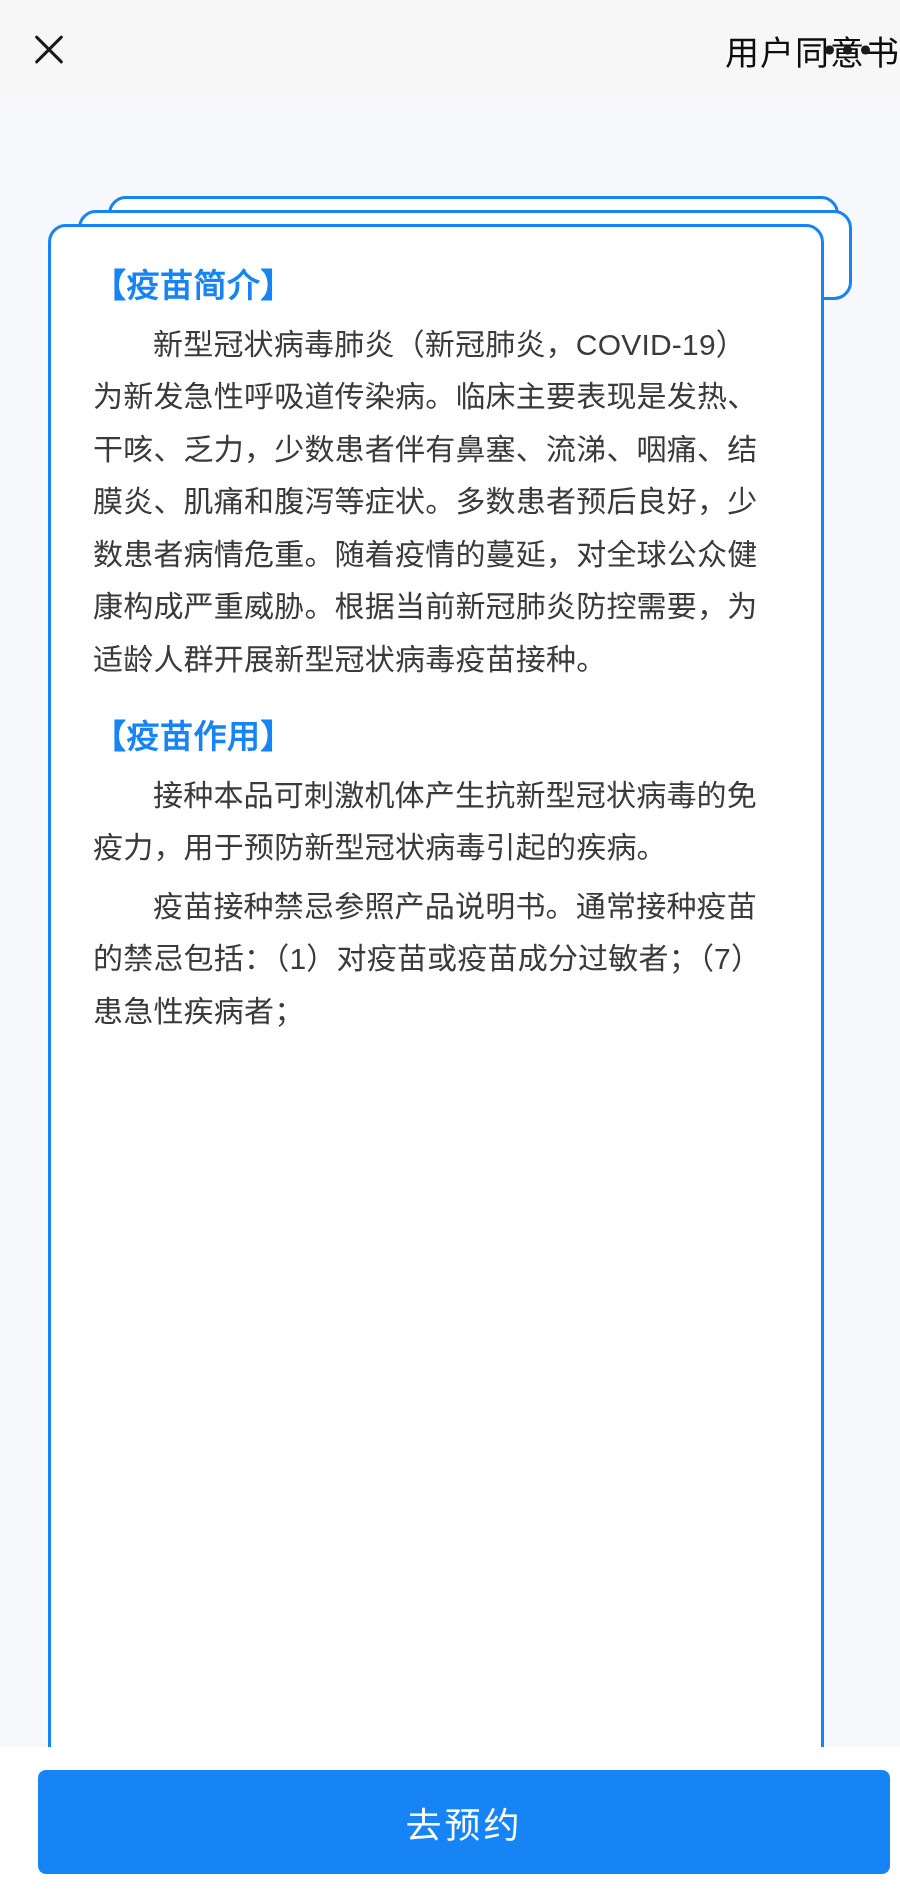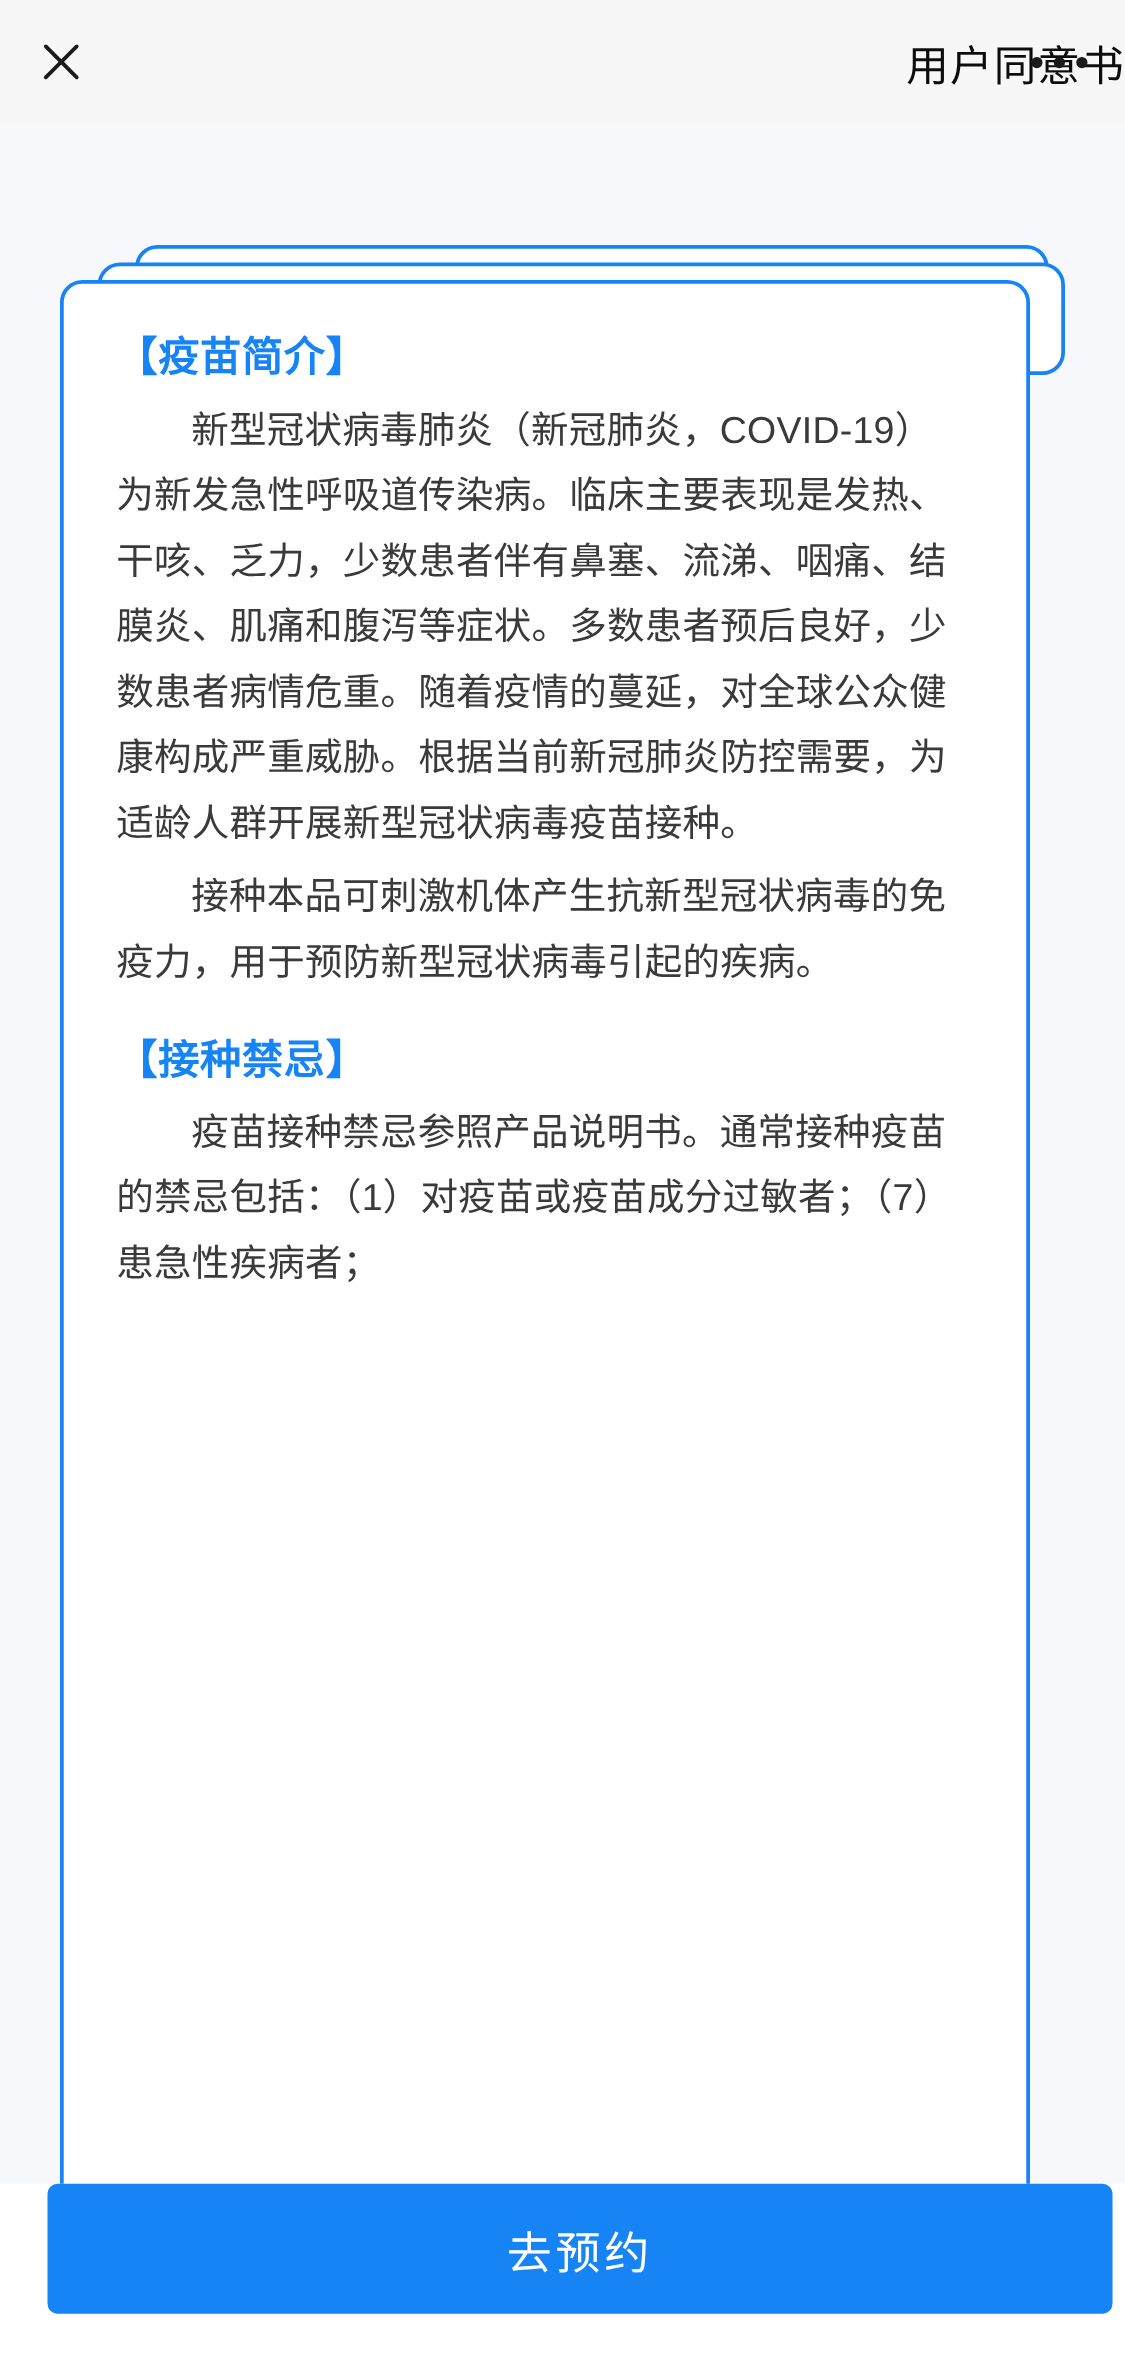--- a/index.html
+++ b/index.html
@@ -163,20 +163,21 @@
 
   
   .bottom-bar {
     position: absolute;
     left: 0;
     right: 0;
     bottom: 0;
     height: 150px;
     background: #ffffff;
     display: flex;
+    align-items: center;
     justify-content: center;
     box-sizing: border-box;
     padding-left: 28px;
   }
   .primary-button {
     width: 852px;
     height: 104px;
     background: #1784f5;
     color: #ffffff;
     border: none;
@@ -210,25 +211,25 @@
     <div class="card-main">
       <div class="card-scroll">
 
         <div class="section">
           <div class="section-heading">【疫苗简介】</div>
           <p class="section-body">新型冠状病毒肺炎（新冠肺炎，COVID-19）为新发急性呼吸道传染病。临床主要表现是发热、干咳、乏力，少数患者伴有鼻塞、流涕、咽痛、结膜炎、肌痛和腹泻等症状。多数患者预后良好，少数患者病情危重。随着疫情的蔓延，对全球公众健康构成严重威胁。根据当前新冠肺炎防控需要，为适龄人群开展新型冠状病毒疫苗接种。</p>
         </div>
 
 
         <div class="section">
+          <div class="section-heading">【疫苗作用】</div>
           <p class="section-body">接种本品可刺激机体产生抗新型冠状病毒的免疫力，用于预防新型冠状病毒引起的疾病。</p>
         </div>
 
         <div class="section">
-          <div class="section-heading">【接种禁忌】</div>
           <p class="section-body">疫苗接种禁忌参照产品说明书。通常接种疫苗的禁忌包括：（1）对疫苗或疫苗成分过敏者；（7）患急性疾病者；</p>
         </div>
 
       </div>
       <div class="fade-mask"></div>
     </div>
 
   </div>
 
   <div class="bottom-bar">

